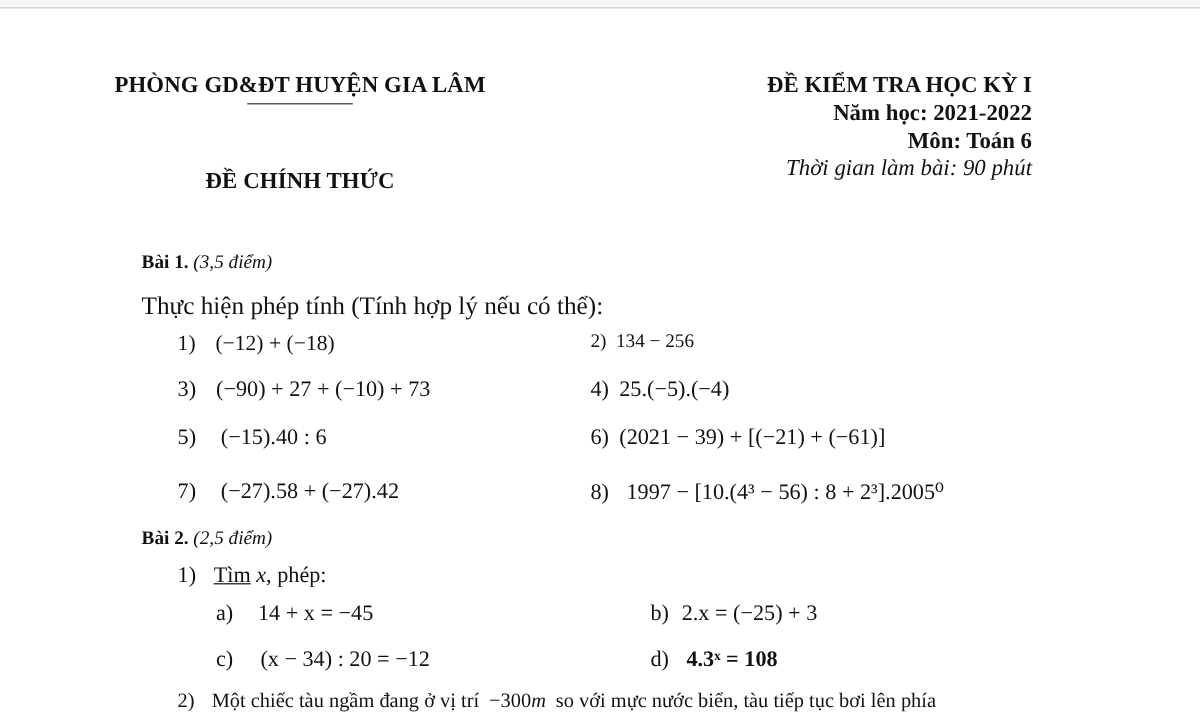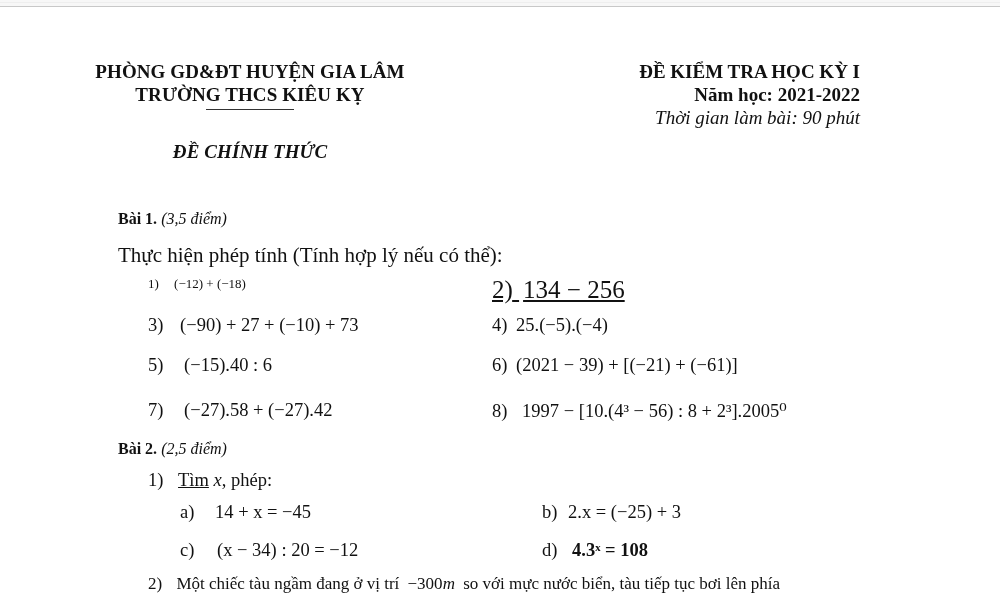--- a/index.html
+++ b/index.html
@@ -6,21 +6,21 @@
     html, body { width: 1000px; height: 604px; overflow: hidden; background: #ffffff; }
     body { font-family: "Liberation Serif", "DejaVu Serif", serif; color: #111; position: relative; }
 
     .topbar { position: absolute; left: 0; top: 0; width: 1000px; height: 7px; background: #f7f7f7; border-bottom: 1px solid #c8c8c8; }
     .topbar-line2 { position: absolute; left: 0; top: 2px; width: 1000px; height: 1px; background: #eeeeee; }
 
     .page { position: absolute; left: 0; top: 8px; width: 884px; height: 596px; background: #fff; }
 
     .hdr-left { position: absolute; left: 70px; top: 52px; width: 360px; text-align: center; font-weight: bold; font-size: 19px; line-height: 23px; letter-spacing: 0.1px; }
     .hdr-left .underline { width: 88px; height: 1px; background: #333; margin: 3px auto 0; }
-    .hdr-left .official { position: absolute; left: 0; width: 360px; top: 80px; font-style: italic; }
+    .hdr-left .official { position: absolute; left: 0; width: 360px; top: 80px; }
 
     .hdr-right { position: absolute; left: 560px; top: 52px; width: 300px; text-align: right; font-size: 19px; line-height: 23px; }
     .hdr-right .b { font-weight: bold; }
     .hdr-right .i { font-style: italic; font-weight: normal; }
     .sec-title { font-weight: bold; }
     .sec-title .pts { font-style: italic; font-weight: normal; }
 
     .line { position: absolute; white-space: nowrap; }
     .var { font-style: italic; }
   </style>
@@ -28,42 +28,42 @@
 <body>
 
 <div class="topbar">
     <div class="topbar-line2"></div>
   </div>
 
 <div class="page">
 
   <div class="hdr-left">
     <div>PHÒNG GD&amp;ĐT HUYỆN GIA LÂM</div>
-    <div>TRƯỜNG THCS KIÊU KỴ</div>
     <div class="underline"></div>
     <div class="official">ĐỀ CHÍNH THỨC</div>
   </div>
 
   <div class="hdr-right">
     <div class="b">ĐỀ KIỂM TRA HỌC KỲ I</div>
     <div class="b">Năm học: 2021-2022</div>
+    <div class="b">Môn: Toán 6</div>
     <div class="i">Thời gian làm bài: 90 phút</div>
   </div>
 
   <div class="line sec-title" style="left:118px; top:202px;">
     <span>Bài 1.</span>
     <span class="pts">(3,5 điểm)</span>
   </div>
   <div class="line" style="left:118px; top:235px; font-size:21px;">Thực hiện phép tính (Tính hợp lý nếu có thể):</div>
 
-  <div class="line" style="left:148px; top:268px; font-size:13px;">
+  <div class="line" style="left:148px; top:268px; font-size:18px;">
     <span>1)</span>
     <span style="margin-left:12px;">(−12) + (−18)</span>
   </div>
-  <div class="line" style="left:492px; top:268px; font-size:25px;text-decoration:underline;">
+  <div class="line" style="left:492px; top:268px; font-size:16px;">
     <span>2)</span>
     <span style="margin-left:4px;">134 − 256</span>
   </div>
 
   <div class="line" style="left:148px; top:307px; font-size:18.5px;">
     <span>3)</span>
     <span style="margin-left:12px;">(−90) + 27 + (−10) + 73</span>
   </div>
   <div class="line" style="left:492px; top:307px; font-size:18.5px;">
     <span>4)</span>

